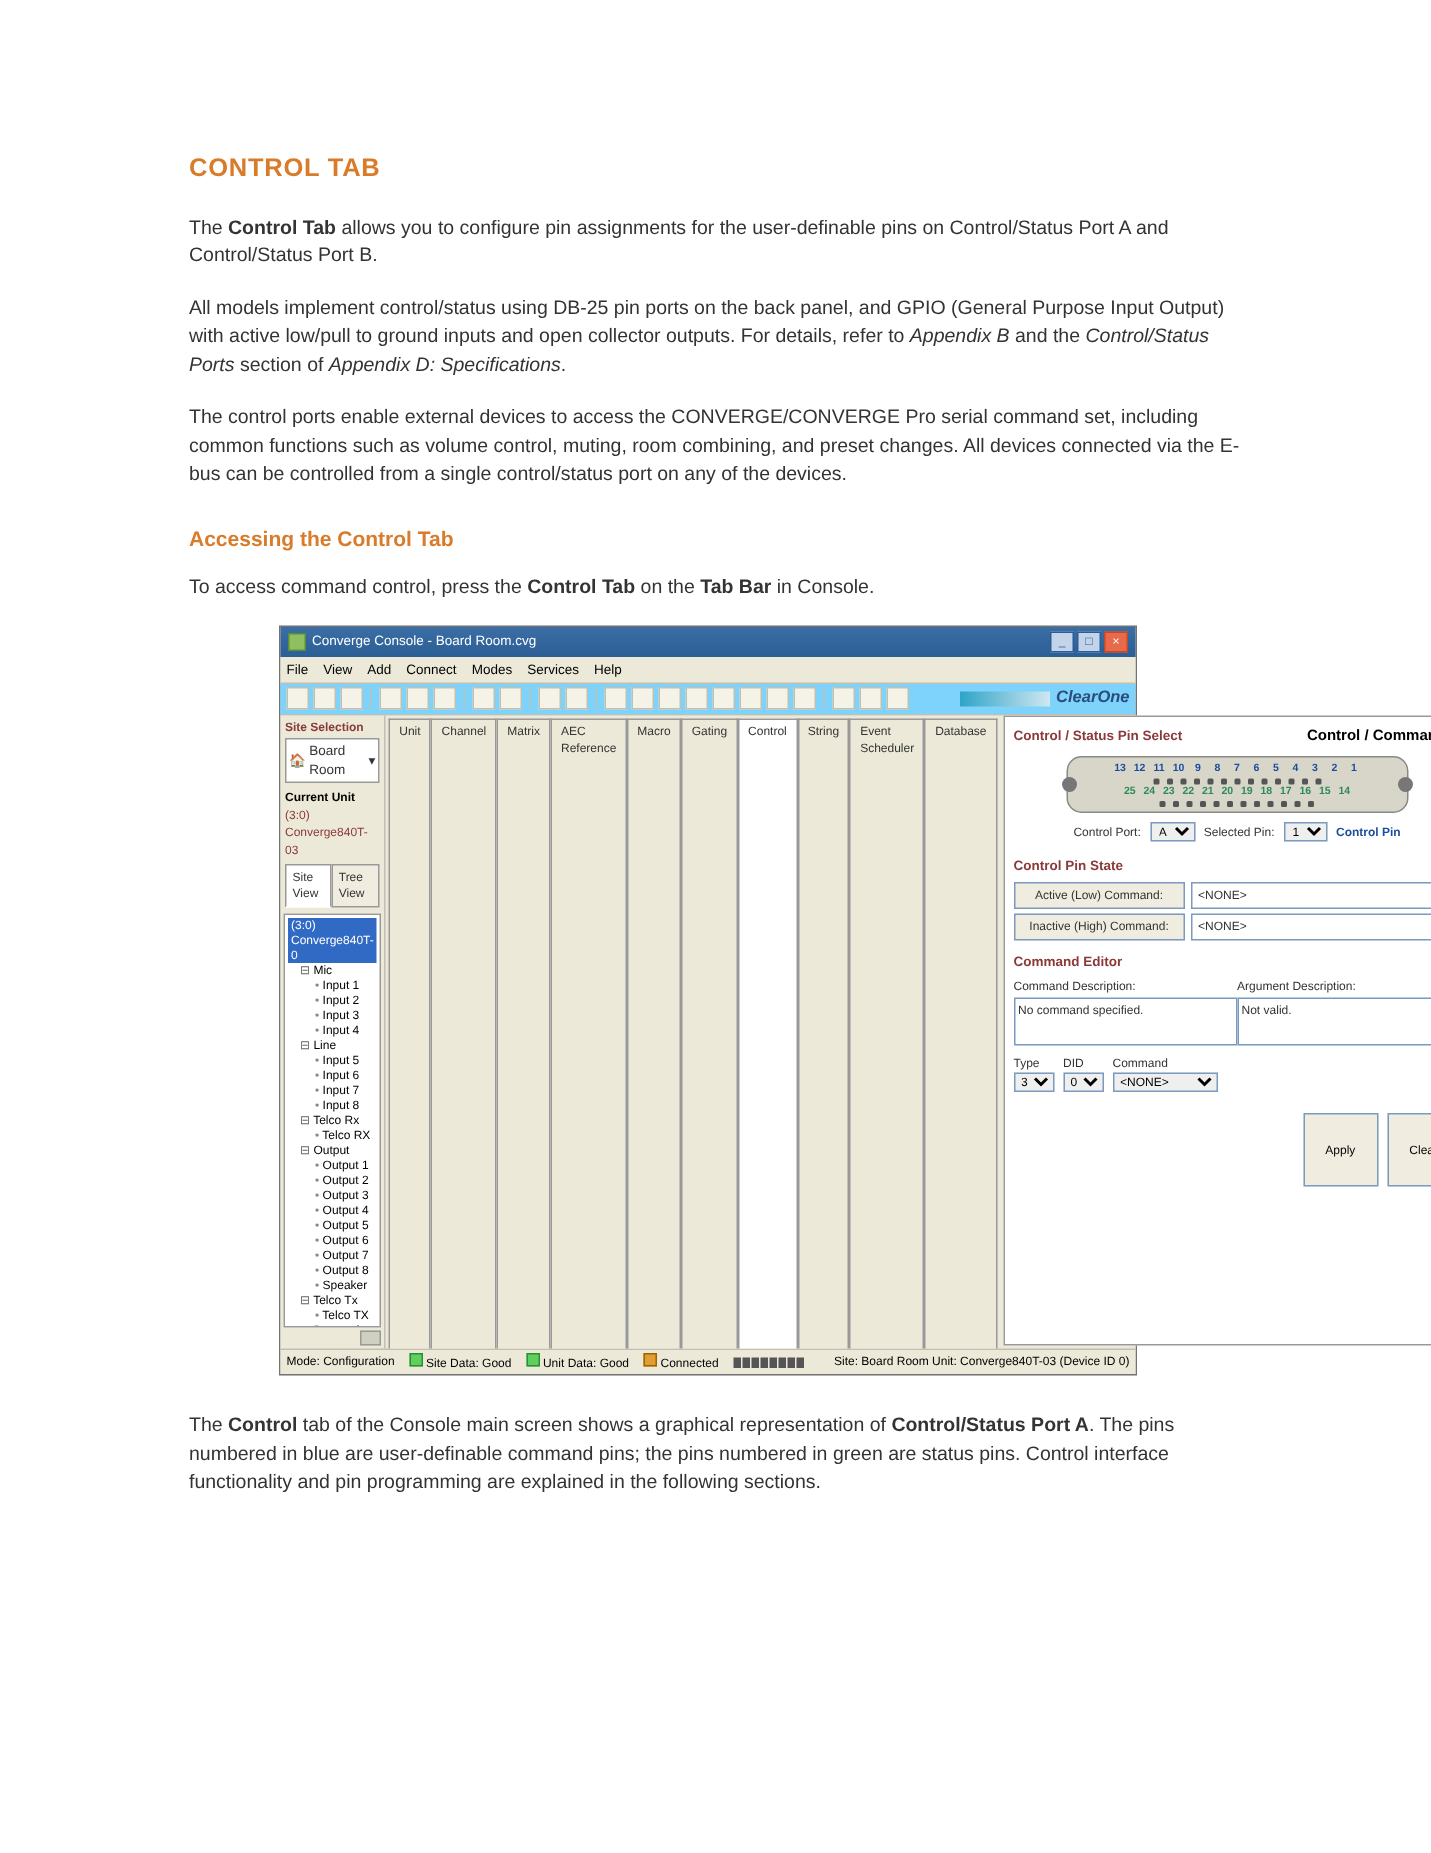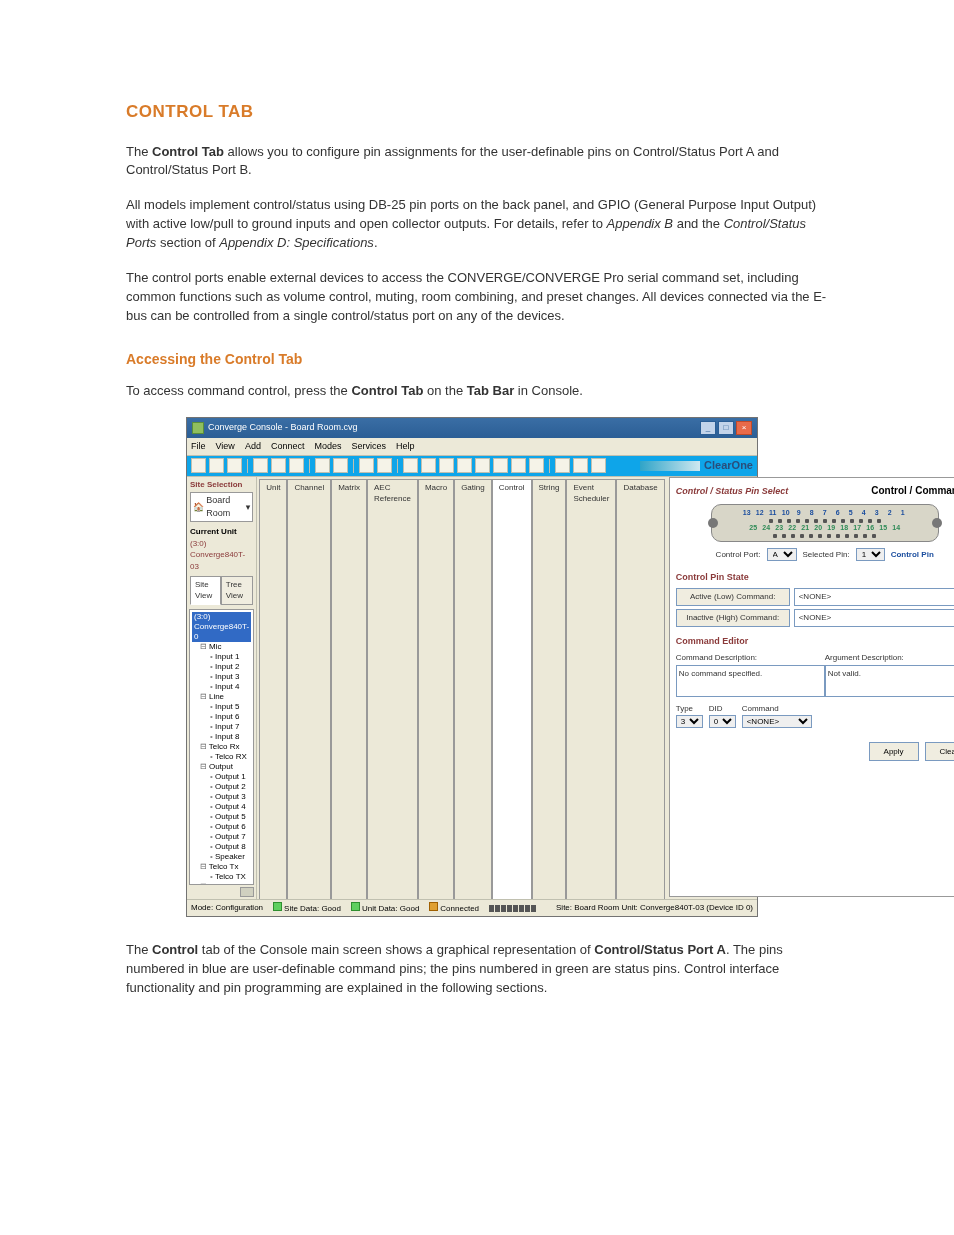--- a/index.html
+++ b/index.html
@@ -57,26 +57,27 @@
     background:#ece9d8;
     padding:2px 4px;
     display:flex;
     gap:10px;
     color:#000;
     border-bottom:1px solid #c0c0b0;
   }
   .menubar span { cursor:default; }
 
   .toolbar {
-    background:#0ea5e9;
+    background:#7dd3fc;
     padding:2px 4px;
     display:flex;
     gap:3px;
     align-items:center;
     border-bottom:1px solid #c0c0b0;
+    font-style:italic;
   }
   .tb-btn { width:13px; height:13px; border:1px solid #c0c0b0; background:#f5f3e8; }
   .tb-sep { width:1px; height:14px; background:#c0c0b0; margin:0 2px; }
   .brand { margin-left:auto; color:#2a4d7a; font-weight:bold; font-size:11px; display:flex; align-items:center; gap:4px; }
   .brand-gradient { width:60px; height:10px; background:linear-gradient(90deg,#2fa4c8,#cfe8f0); }
 
   .body-row { display:flex; background:#ece9d8; }
   .left-panel { width:86px; border-right:1px solid #c0c0b0; display:flex; flex-direction:column; }
   .panel-section { padding:2px 3px; }
   .panel-label { color:#8a3a3a; font-weight:bold; font-size:8px; }
@@ -107,21 +108,21 @@
   .scroll-hint { display:flex; justify-content:flex-end; padding:0 2px 2px 2px; }
   .scroll-hint .sb { width:12px; height:8px; background:#d0d0c0; border:1px solid #999; }
 
   .center-panel { flex:1; display:flex; flex-direction:row; }
   .tabbar { display:flex; padding:2px 2px 0 2px; gap:0; }
   .tab { padding:2px 6px; border:1px solid #999; background:#ece9d8; font-size:8px; border-bottom:none; }
   .tab.active { background:#fff; }
   .tab-content { background:#fff; border:1px solid #999; margin:0 2px 2px 2px; padding:6px; flex:1; min-height:300px; }
 
   .pin-select-head { display:flex; justify-content:space-between; align-items:baseline; }
-  .pin-select-head .lh { font-weight:bold; color:#8a3a3a; font-size:9px;font-style:italic; }
+  .pin-select-head .lh { font-weight:bold; color:#8a3a3a; font-size:9px; }
   .pin-select-head .rh { font-weight:bold; color:#000; font-size:10px; }
 
   .connector {
     margin:6px auto 4px auto;
     width:210px;
     background:#d8d6c8;
     border:1px solid #888;
     border-radius:10px;
     padding:3px 8px;
     position:relative;
@@ -146,21 +147,21 @@
 
   .halfcols { display:flex; margin-top:4px; }
   .halfcols .col { flex:1; }
   .halfcols label { font-size:8px; display:block; margin-bottom:2px; }
   .ta { border:1px solid #7a9ac0; background:#fff; min-height:26px; font-size:8px; padding:2px; }
 
   .typedid { display:flex; gap:6px; align-items:flex-end; margin-top:6px; font-size:8px; }
   .typedid select { font-size:8px; border:1px solid #7a9ac0; }
 
   .action-row { display:flex; justify-content:flex-end; gap:6px; margin-top:14px; }
-  .action-row button { font-size:8px; padding:4px 14px; border:1px solid #7a9ac0; background:#f0ede0; }
+  .action-row button { font-size:8px; padding:19px 14px; border:1px solid #7a9ac0; background:#f0ede0; }
 
   .right-panel { width:90px; border-left:1px solid #c0c0b0; }
   .right-panel .tabbar { padding:2px; }
   .right-panel .content { background:#fff; border:1px solid #999; margin:0 2px 2px 2px; height:310px; padding:4px; }
   .obj-item { display:flex; align-items:center; gap:3px; font-size:8px; }
   .obj-swatch { width:10px; height:8px; background:linear-gradient(#f5d070,#d09020); border:1px solid #a06000; }
 
   .statusbar { background:#ece9d8; border-top:1px solid #c0c0b0; display:flex; gap:10px; padding:2px 4px; font-size:8px; color:#000; align-items:center; }
   .sb-light { width:7px; height:7px; display:inline-block; margin-right:2px; }
   .sb-green { background:#5fcf5f; border:1px solid #2f8f2f; }

